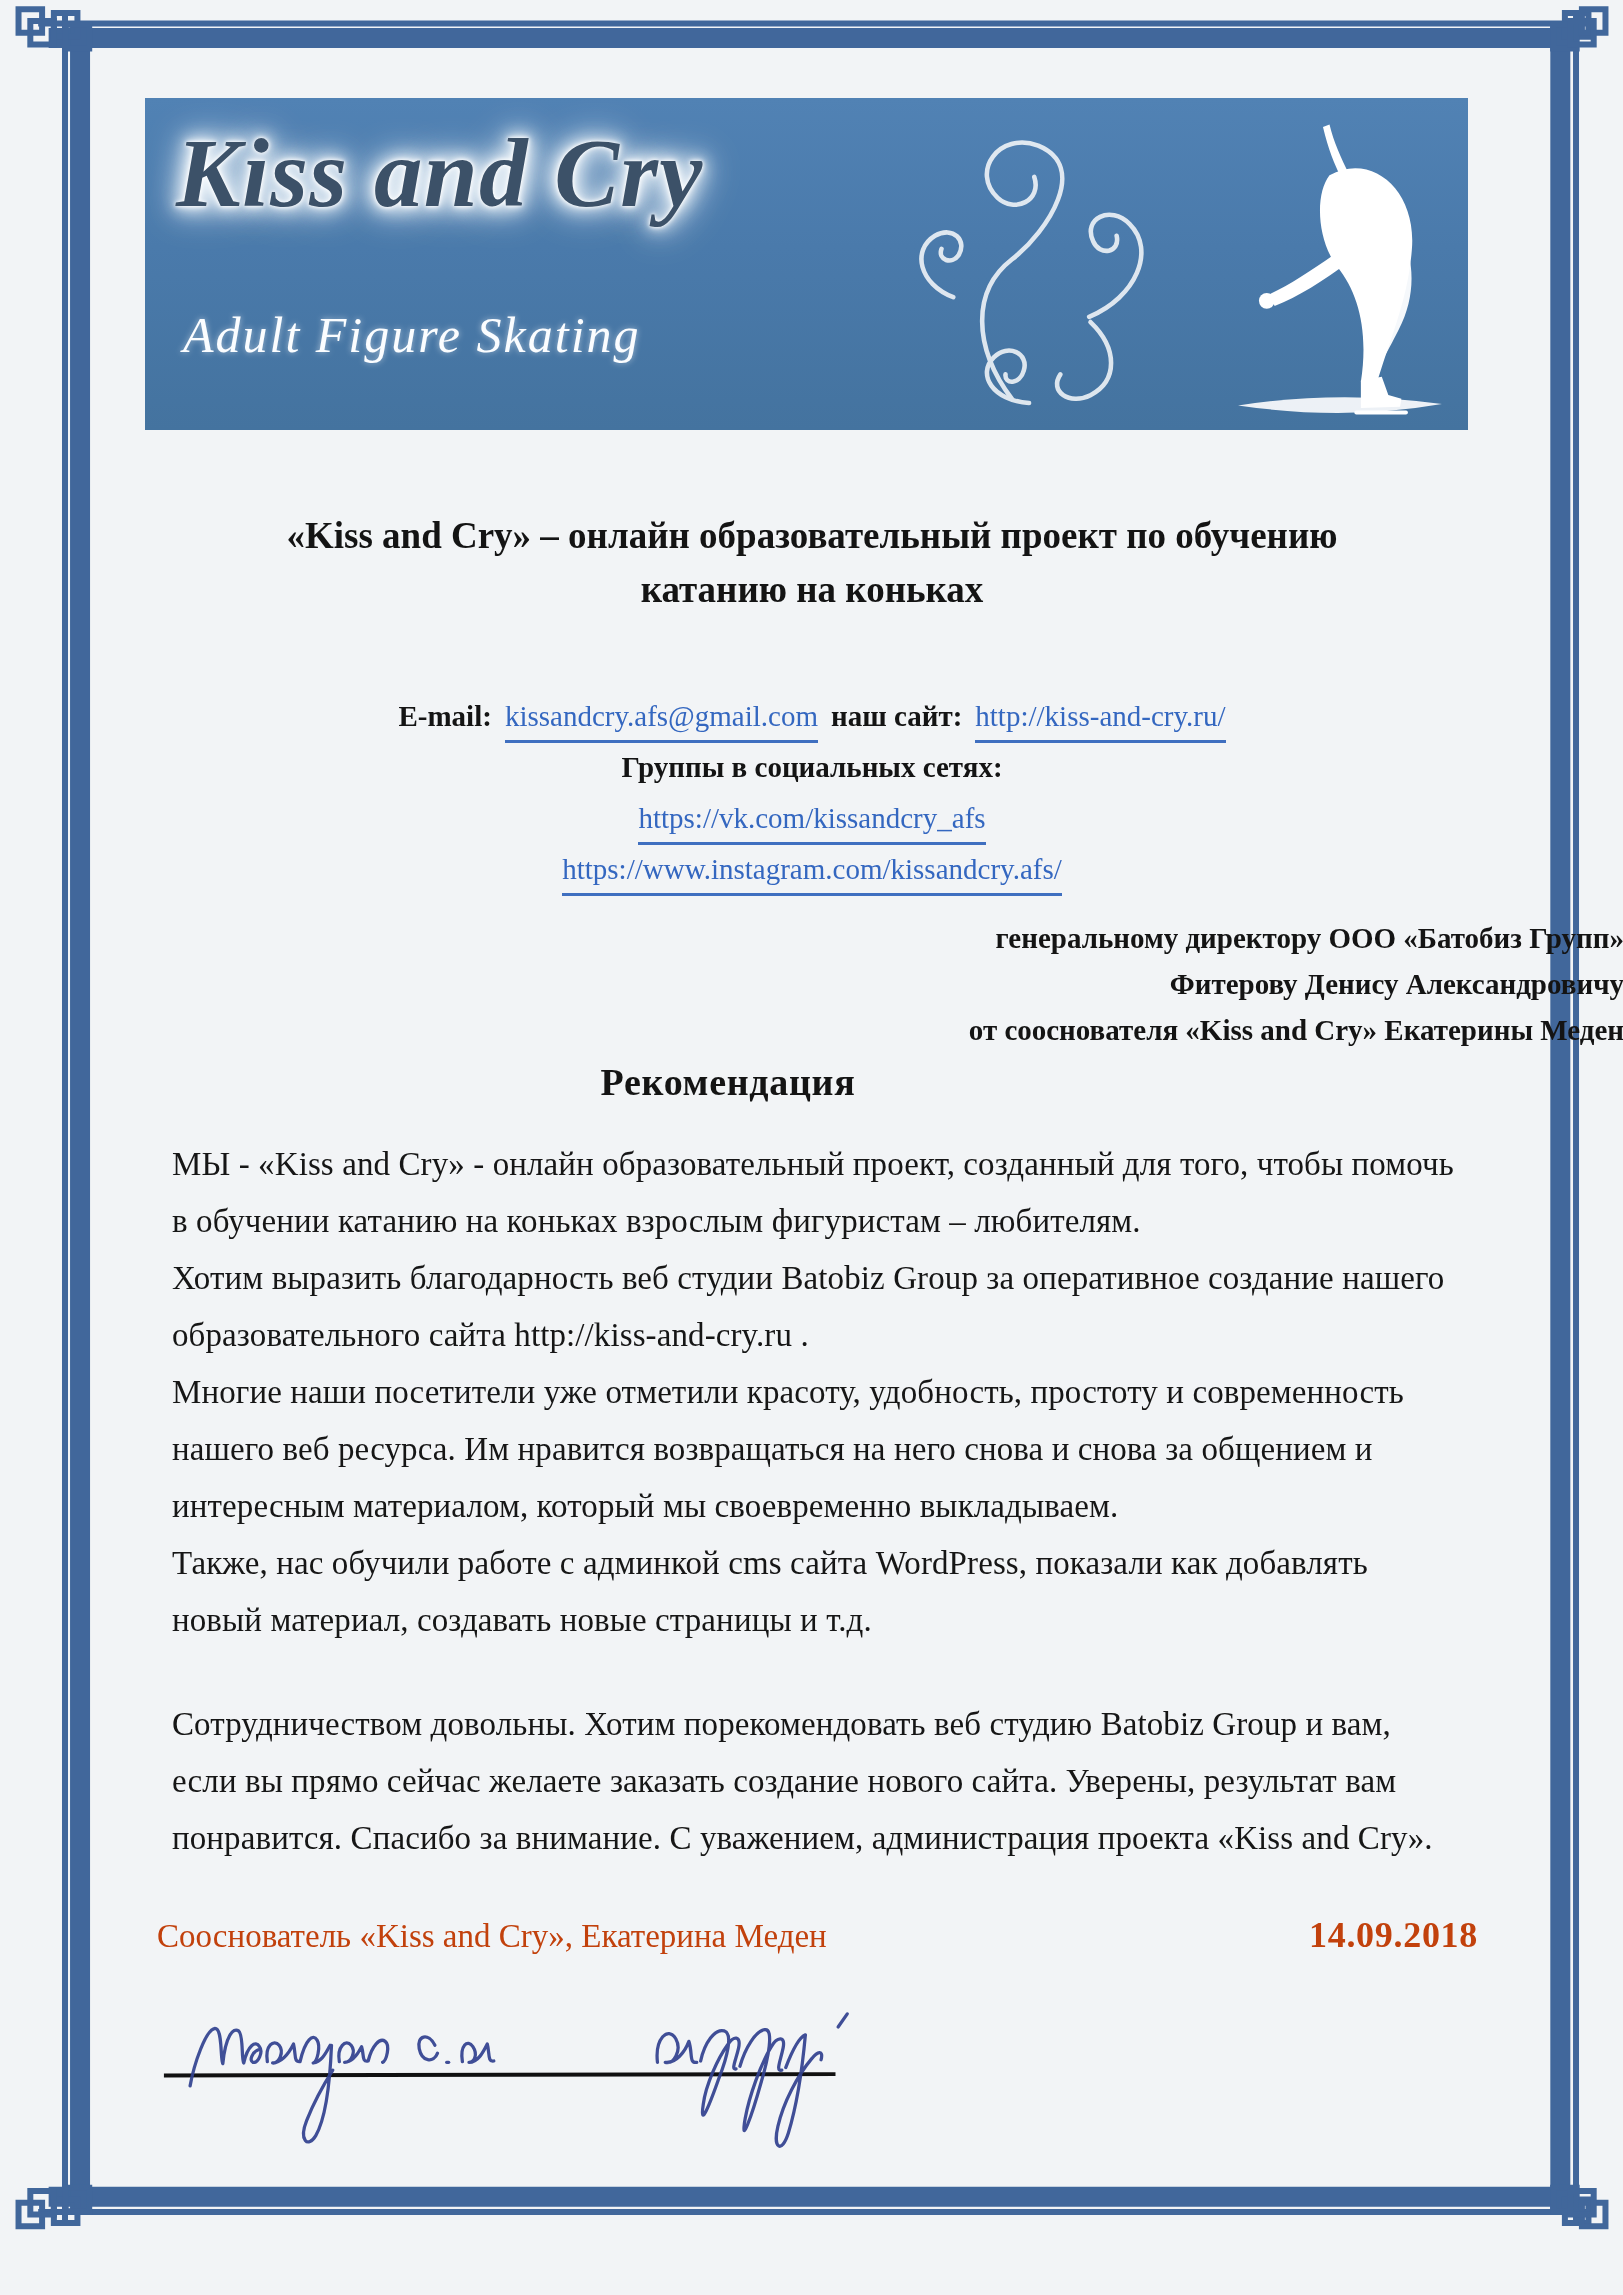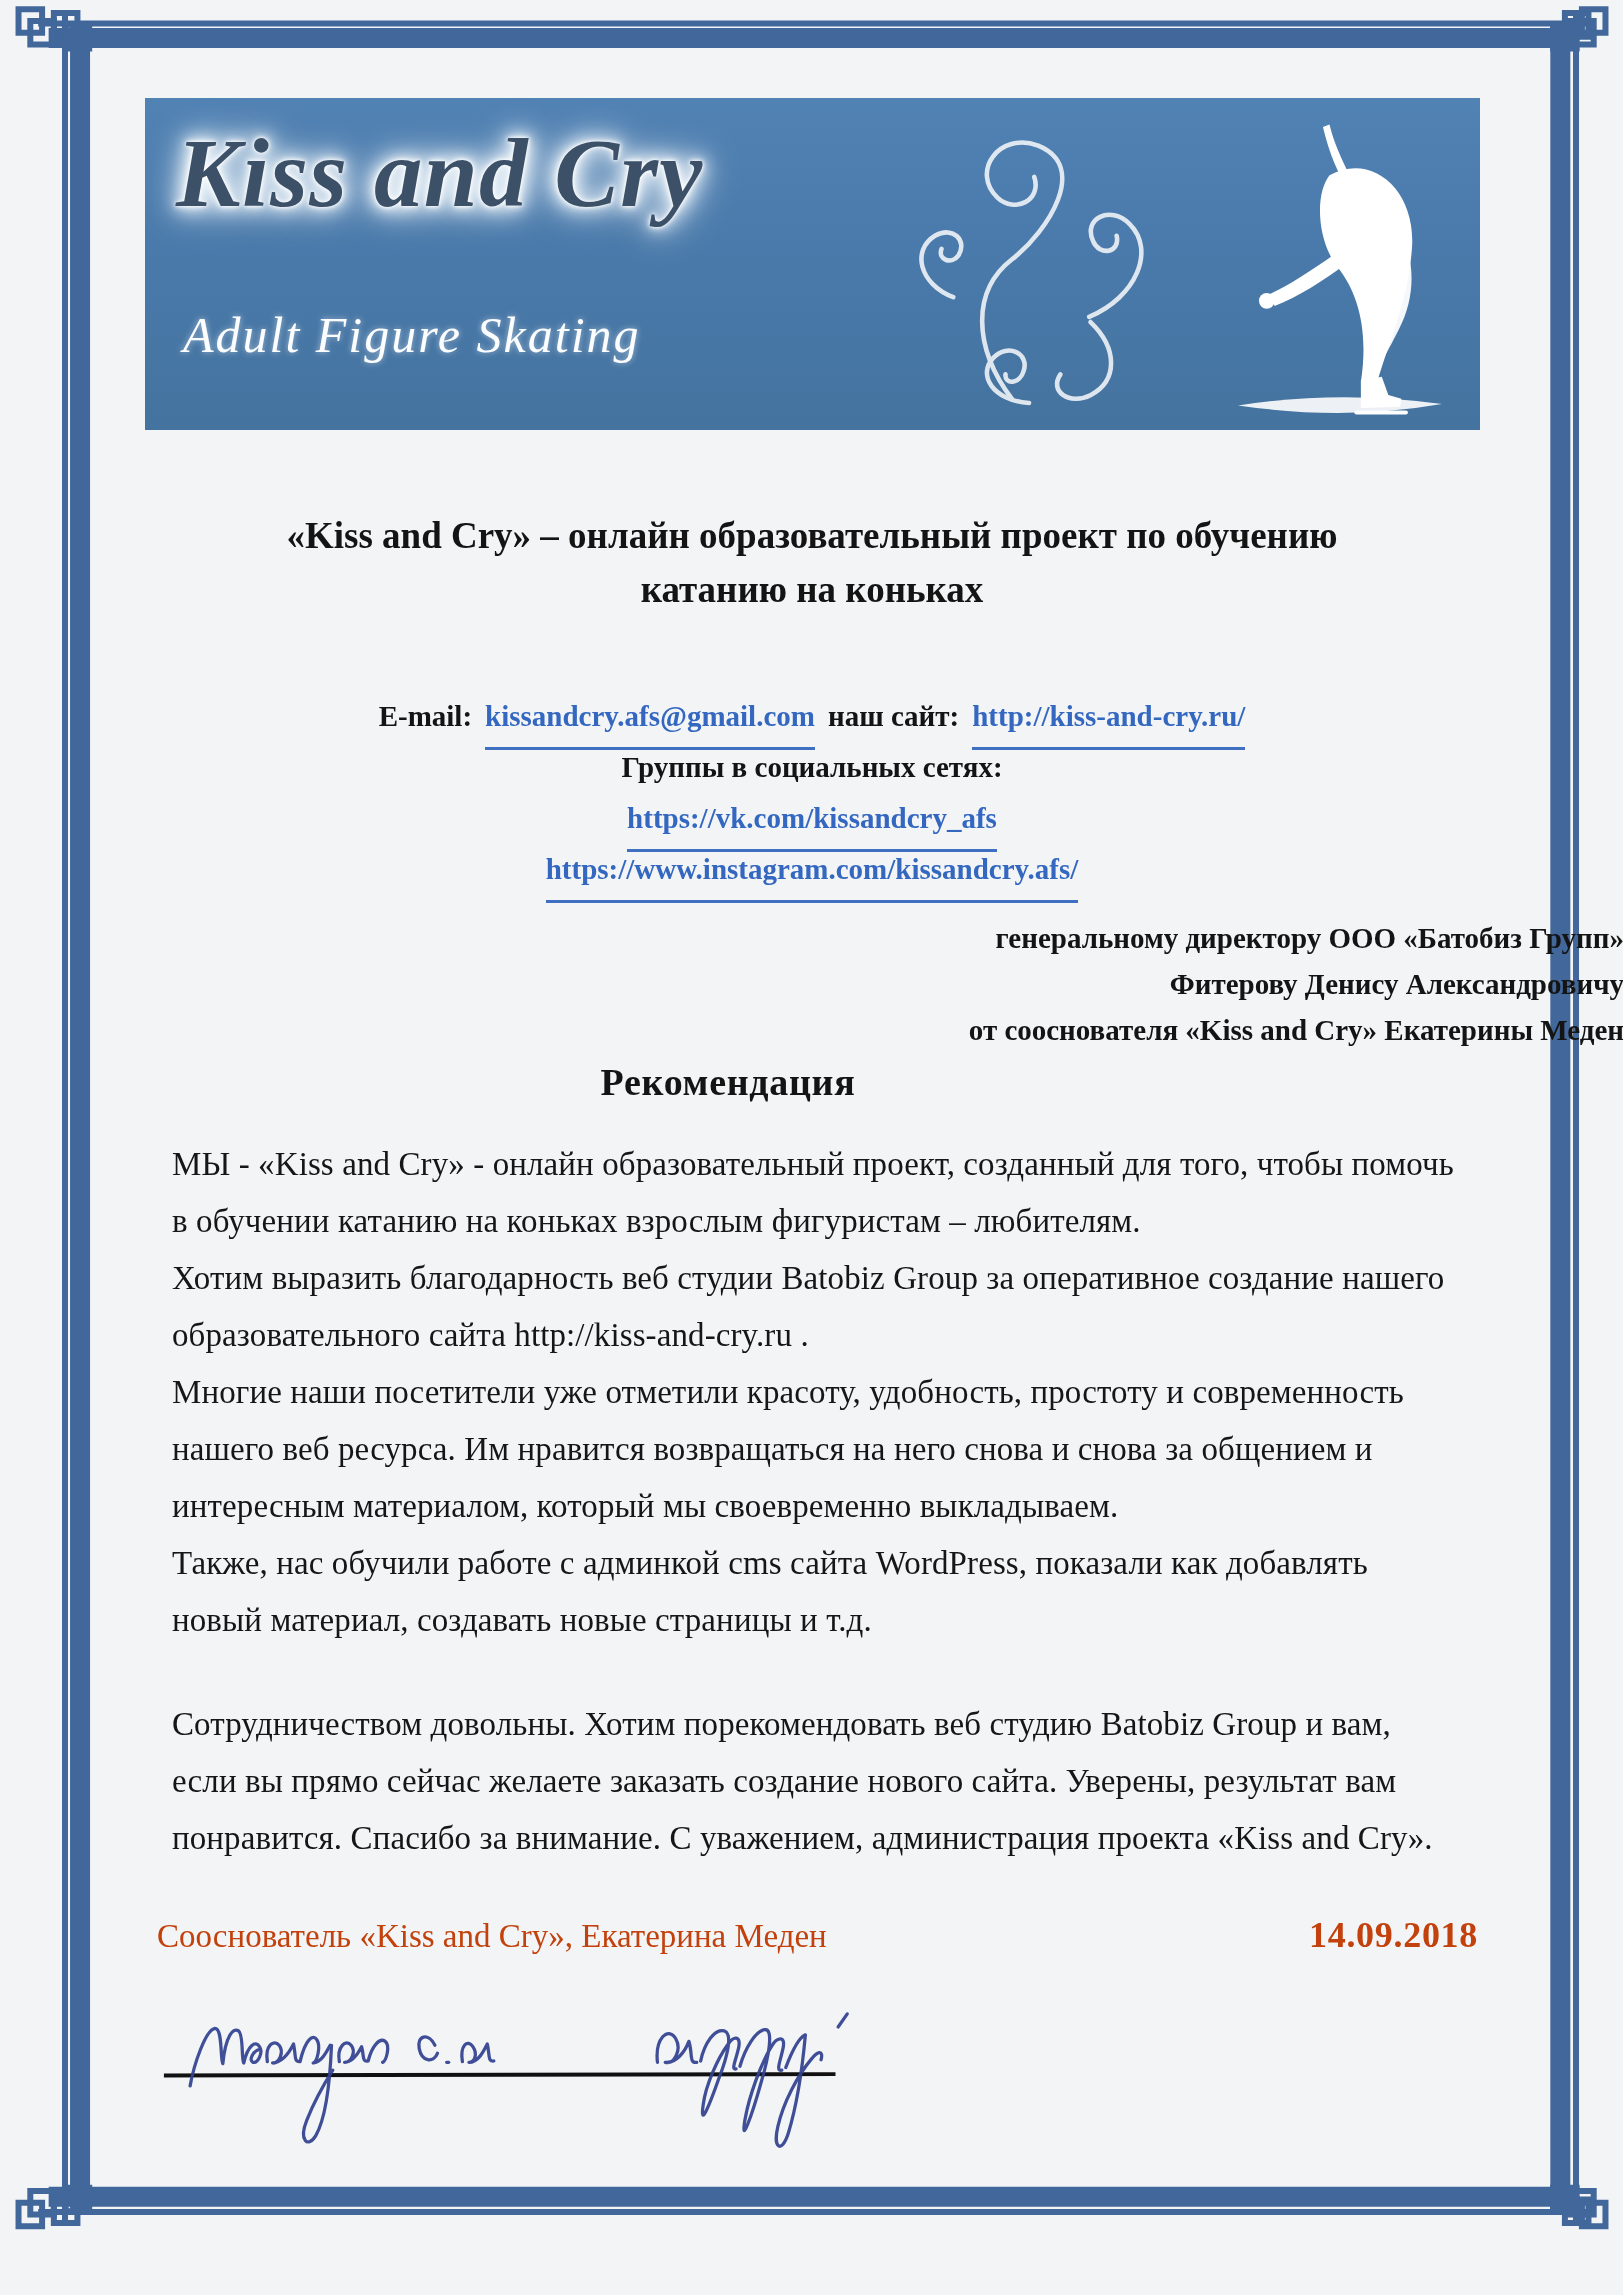--- a/index.html
+++ b/index.html
@@ -11,21 +11,20 @@
   }
   .abs{position:absolute;}
   
   #border-svg{left:0;top:0;width:1624px;height:2295px;}
   #border-svg *{vector-effect:non-scaling-stroke;}
   .bline{stroke:#41679b;fill:none;}
   
   .banner{
     left:145px;top:98px;width:1323px;height:332px;
     background:linear-gradient(180deg,#5182b4 0%,#4a7aab 45%,#44739f 100%);
-    padding-left:12px;
   }
   .logo-script{
     left:31px;top:25px;width:753px;
     font-style:italic;font-weight:bold;font-size:97px;line-height:1.05;
     letter-spacing:1.3px;
     color:#3c5168;white-space:nowrap;
     text-shadow:
       0 0 3.9px #ffffff,0 0 7.9px #ffffff,0 0 14.4px #eaf3fa,
       0 0 22px #ffffff,0 0 31px #cfe3f2,0 0 41px #ffffff;
   }
@@ -41,22 +40,22 @@
   .doc-title{
     left:0;top:509px;width:1624px;text-align:center;
     font-weight:bold;font-size:37px;line-height:54px;color:#141414;
   }
   .contacts{
     left:0;top:691px;width:1624px;text-align:center;
     font-weight:bold;font-size:29px;line-height:51px;color:#141414;
   }
   .contacts .lbl{margin:0 6.5px;}
   .doc-link{
-    color:#3467c0;font-weight:bold;text-decoration:none;
-    border-bottom:3.3px solid #3f6fc0;padding-bottom:15px;margin:0 6.5px;
+    color:#3467c0;font-weight:normal;text-decoration:none;
+    border-bottom:3.3px solid #3f6fc0;padding-bottom:8px;margin:0 6.5px;
     cursor:pointer;
   }
   .addressee{
     left:0;top:915px;width:1624px;text-align:right;
     font-weight:bold;font-size:29px;line-height:46px;color:#141414;
   }
   .rec-heading{
     left:0;top:1060px;width:1456px;text-align:center;
     font-weight:bold;font-size:38px;letter-spacing:0.7px;color:#141414;
   }

